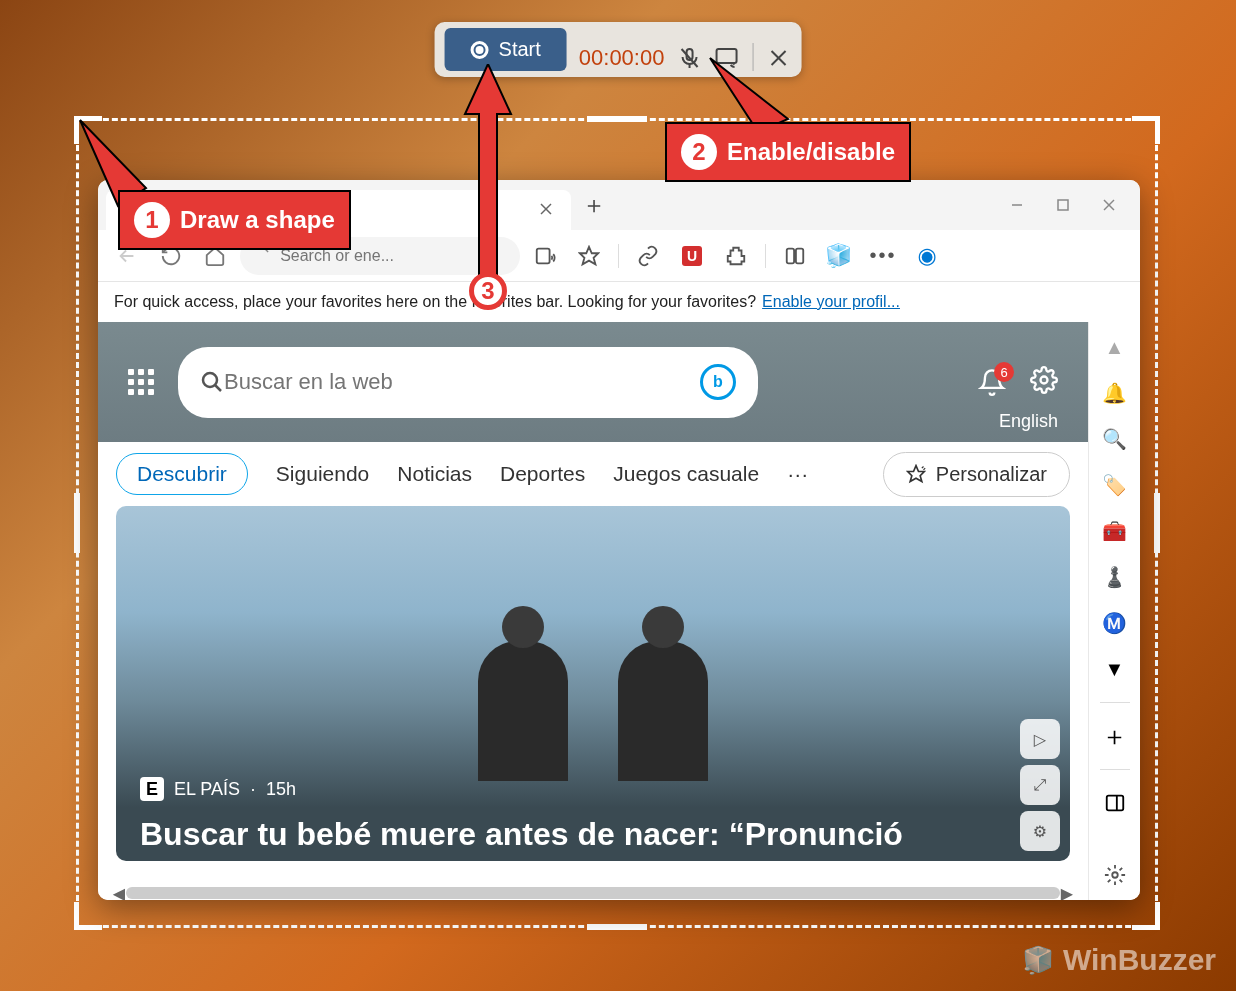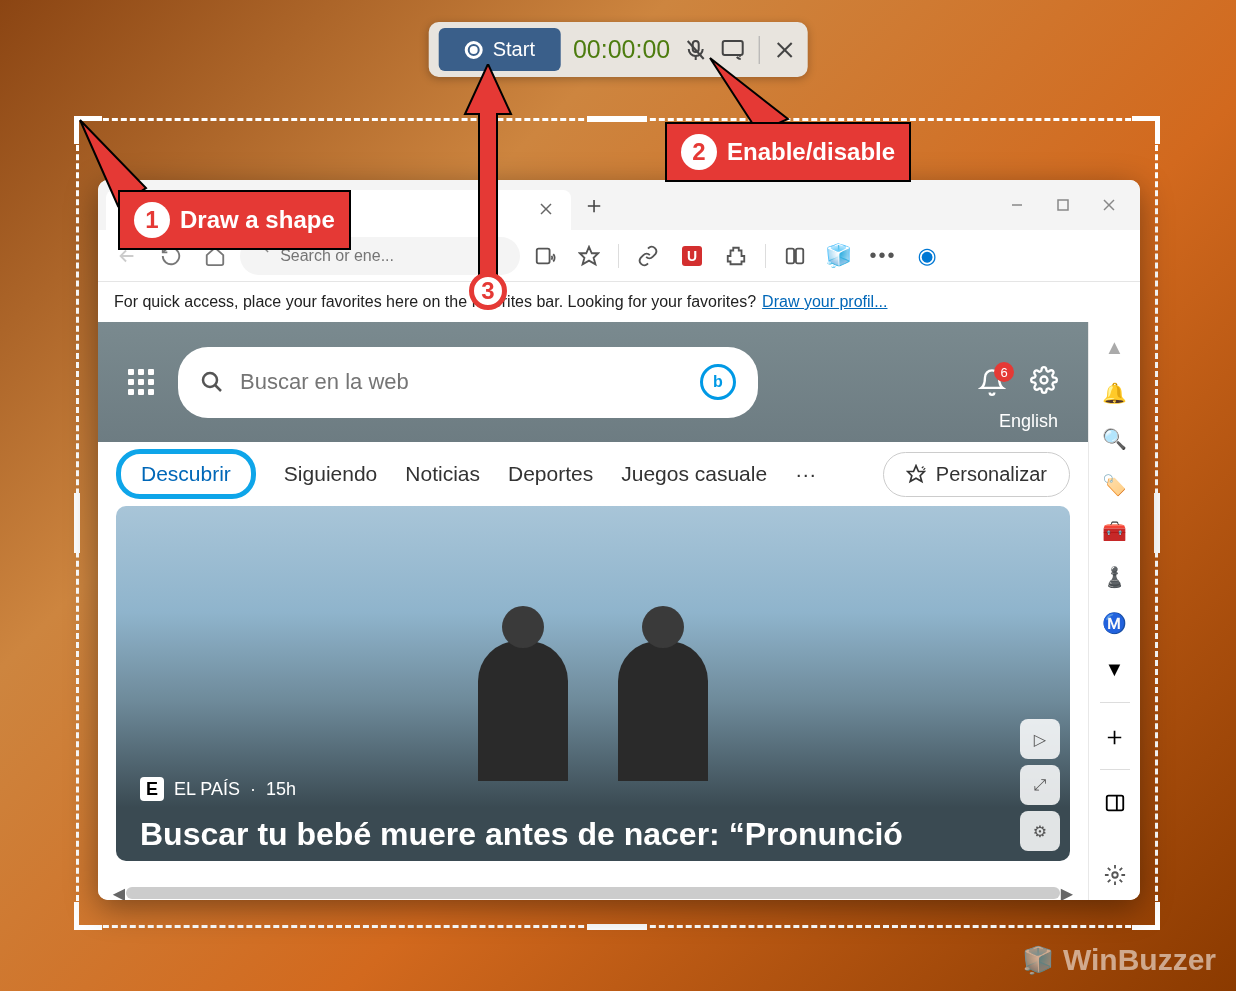--- a/index.html
+++ b/index.html
@@ -1,22 +1,22 @@
 <!DOCTYPE html>
 <html><head>
 <meta charset="utf-8">
 <style>
 *{box-sizing:border-box;margin:0;padding:0;font-family:"Segoe UI",Arial,sans-serif}
 body{width:1236px;height:991px;overflow:hidden;background:linear-gradient(135deg,#8b4513 0%,#cd853f 30%,#d2691e 60%,#8b3a00 100%);position:relative}
 
-.rec-bar{position:absolute;top:22px;left:50%;transform:translateX(-50%);background:#e8e4de;border-radius:10px;display:flex;align-items:center;padding:6px 10px;gap:12px;box-shadow:0 2px 8px rgba(0,0,0,.25)}
+.rec-bar{position:absolute;top:22px;left:50%;transform:translateX(-50%);background:#e8e4de;border-radius:10px;display:flex;align-items:flex-end;padding:6px 10px;gap:12px;box-shadow:0 2px 8px rgba(0,0,0,.25)}
 .start-btn{background:#3a5f8a;color:#fff;border:none;border-radius:6px;padding:10px 26px;font-size:20px;display:flex;align-items:center;gap:10px;cursor:pointer}
 .rec-dot{width:18px;height:18px;border:3px solid #fff;border-radius:50%;display:inline-block;position:relative}
 .rec-dot::after{content:"";position:absolute;inset:2px;border-radius:50%;background:#fff}
-.timer{font-size:25px;color:#4d7c0f}
+.timer{font-size:22px;color:#c2410c}
 .tb-icon{width:26px;height:26px;color:#444;cursor:pointer;display:flex;align-items:center;justify-content:center}
 .tb-divider{width:1px;height:28px;background:#aaa}
 
 .marquee{position:absolute;top:118px;left:76px;width:1082px;height:810px;border:3px dashed #fff;pointer-events:none}
 .corner{position:absolute;width:28px;height:28px;border:5px solid #fff}
 .c-tl{top:-5px;left:-5px;border-right:none;border-bottom:none}
 .c-tr{top:-5px;right:-5px;border-left:none;border-bottom:none}
 .c-bl{bottom:-5px;left:-5px;border-right:none;border-top:none}
 .c-br{bottom:-5px;right:-5px;border-left:none;border-top:none}
 .mid{position:absolute;background:#fff}
@@ -39,29 +39,29 @@
 .tb-sep{width:1px;height:24px;background:#ddd;margin:0 4px}
 .tb-btn{width:38px;height:38px;display:flex;align-items:center;justify-content:center;cursor:pointer;border-radius:4px;color:#555}
 .ublock{width:20px;height:20px;background:#d32f2f;color:#fff;display:flex;align-items:center;justify-content:center;border-radius:3px;font-weight:bold;font-size:14px}
 .fav-bar{height:40px;display:flex;align-items:center;padding:0 16px;font-size:16px;color:#222;gap:6px}
 .fav-bar a{color:#0067b8;text-decoration:underline}
 .content{flex:1;display:flex;overflow:hidden}
 .main{flex:1;overflow:hidden;position:relative;background:#fff}
 .hero{height:120px;background:linear-gradient(180deg,#7a8a8f 0%,#6d7c82 100%);display:flex;align-items:center;padding:0 30px;gap:24px;position:relative}
 .grid-icon{display:grid;grid-template-columns:repeat(3,6px);grid-template-rows:repeat(3,6px);gap:4px}
 .grid-icon span{background:#fff;border-radius:1px}
-.search-box{flex:1;max-width:580px;height:71px;background:#fff;border-radius:30px;display:flex;align-items:center;padding:0 22px;gap:16px}
+.search-box{flex:1;max-width:580px;height:71px;background:#fff;border-radius:30px;display:flex;align-items:center;padding:0 22px;gap:0}
 .search-box input{border:none;outline:none;font-size:22px;color:#888;flex:1}
 .bing-circle{width:36px;height:36px;border:3px solid #0099e5;border-radius:50%;display:flex;align-items:center;justify-content:center;color:#0099e5;font-weight:bold}
 .hero-right{margin-left:auto;display:flex;align-items:center;gap:24px;color:#fff}
 .bell{position:relative;width:28px;height:28px}
 .badge{position:absolute;top:-6px;right:-8px;background:#e53935;color:#fff;border-radius:50%;width:20px;height:20px;font-size:13px;display:flex;align-items:center;justify-content:center}
 .lang{position:absolute;right:30px;bottom:10px;color:#fff;font-size:18px}
 .feed-tabs{height:64px;display:flex;align-items:center;padding:0 18px;gap:28px;font-size:21px;color:#333}
-.pill{border:5px solid #0ea5e9;border-radius:24px;padding:8px 20px;color:#0067b8}
+.pill{border:1px solid #0ea5e9;border-radius:24px;padding:8px 20px;color:#0067b8}
 .personalize{margin-left:auto;border:1px solid #ccc;border-radius:26px;padding:10px 22px;display:flex;align-items:center;gap:10px;font-size:20px}
 .card{margin:0 18px;height:355px;border-radius:10px;position:relative;overflow:hidden;background:linear-gradient(180deg,#a8c5d8 0%,#8fb4cc 30%,#6e8a9a 55%,#3a4a52 85%)}
 .people{position:absolute;bottom:80px;left:50%;transform:translateX(-50%);display:flex;gap:50px}
 .person{width:90px;height:140px;background:#2a2a2a;border-radius:40px 40px 0 0;position:relative}
 .person::before{content:"";position:absolute;top:-35px;left:50%;transform:translateX(-50%);width:42px;height:42px;background:#3a3a3a;border-radius:50%}
 .card-meta{position:absolute;bottom:60px;left:24px;color:#fff;display:flex;align-items:center;gap:10px;font-size:18px}
 .src-badge{width:24px;height:24px;background:#fff;color:#000;display:flex;align-items:center;justify-content:center;font-weight:bold;border-radius:4px}
 .card-title{position:absolute;bottom:8px;left:24px;right:24px;color:#fff;font-size:32px;font-weight:bold;line-height:1.2}
 .card-actions{position:absolute;right:10px;bottom:10px;display:flex;flex-direction:column;gap:6px}
 .card-act{width:40px;height:40px;background:rgba(255,255,255,.85);border-radius:8px;display:flex;align-items:center;justify-content:center;color:#555}
@@ -209,21 +209,21 @@
           <rect x="13" y="4" width="8" height="16" rx="2"></rect>
         </svg>
     </div>
     <div class="tb-btn" style="font-size:22px">🧊</div>
     <div class="tb-btn" style="font-size:20px;letter-spacing:2px">•••</div>
     <div class="tb-btn" style="color:#0078d4;font-size:22px">◉</div>
   </div>
 
   <div class="fav-bar">
     <span>For quick access, place your favorites here on the favorites bar. Looking for your favorites?</span>
-    <a href="#">Draw your profil...</a>
+    <a href="#">Enable your profil...</a>
   </div>
 
   <div class="content">
     <div class="main">
       <div class="hero">
         <div class="grid-icon">
           <span></span>
             <span></span>
             <span></span>
             <span></span>

